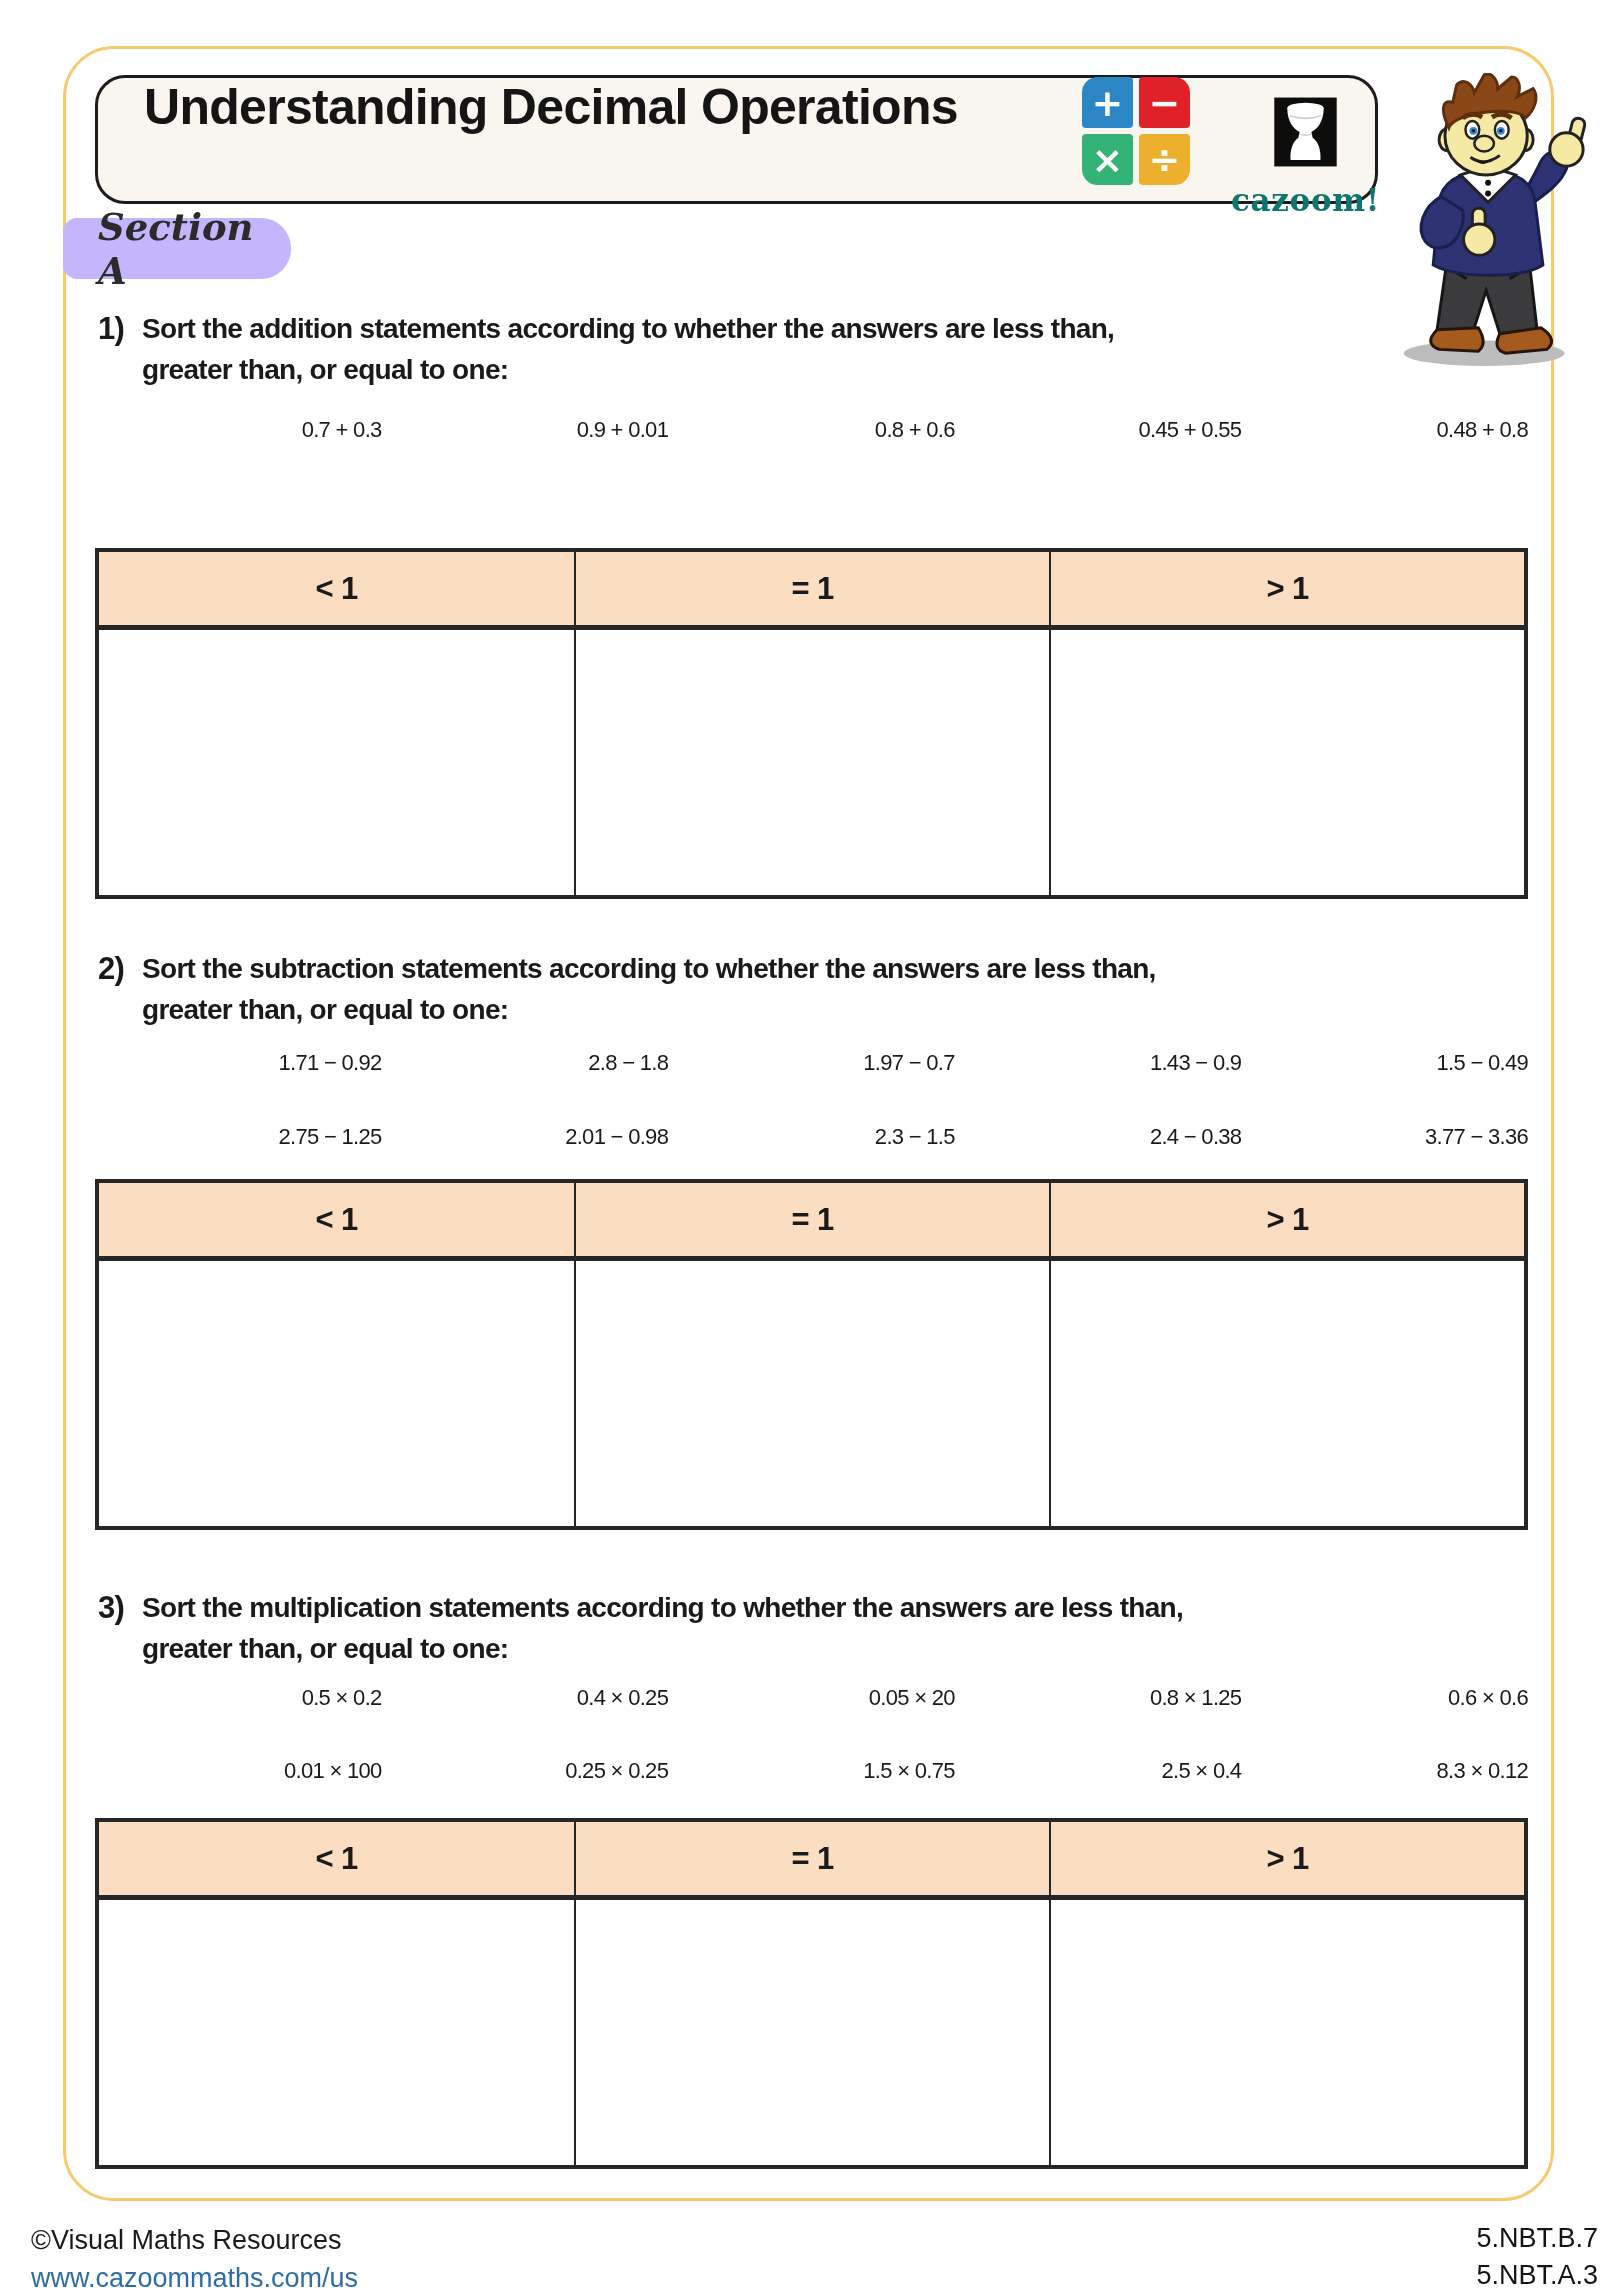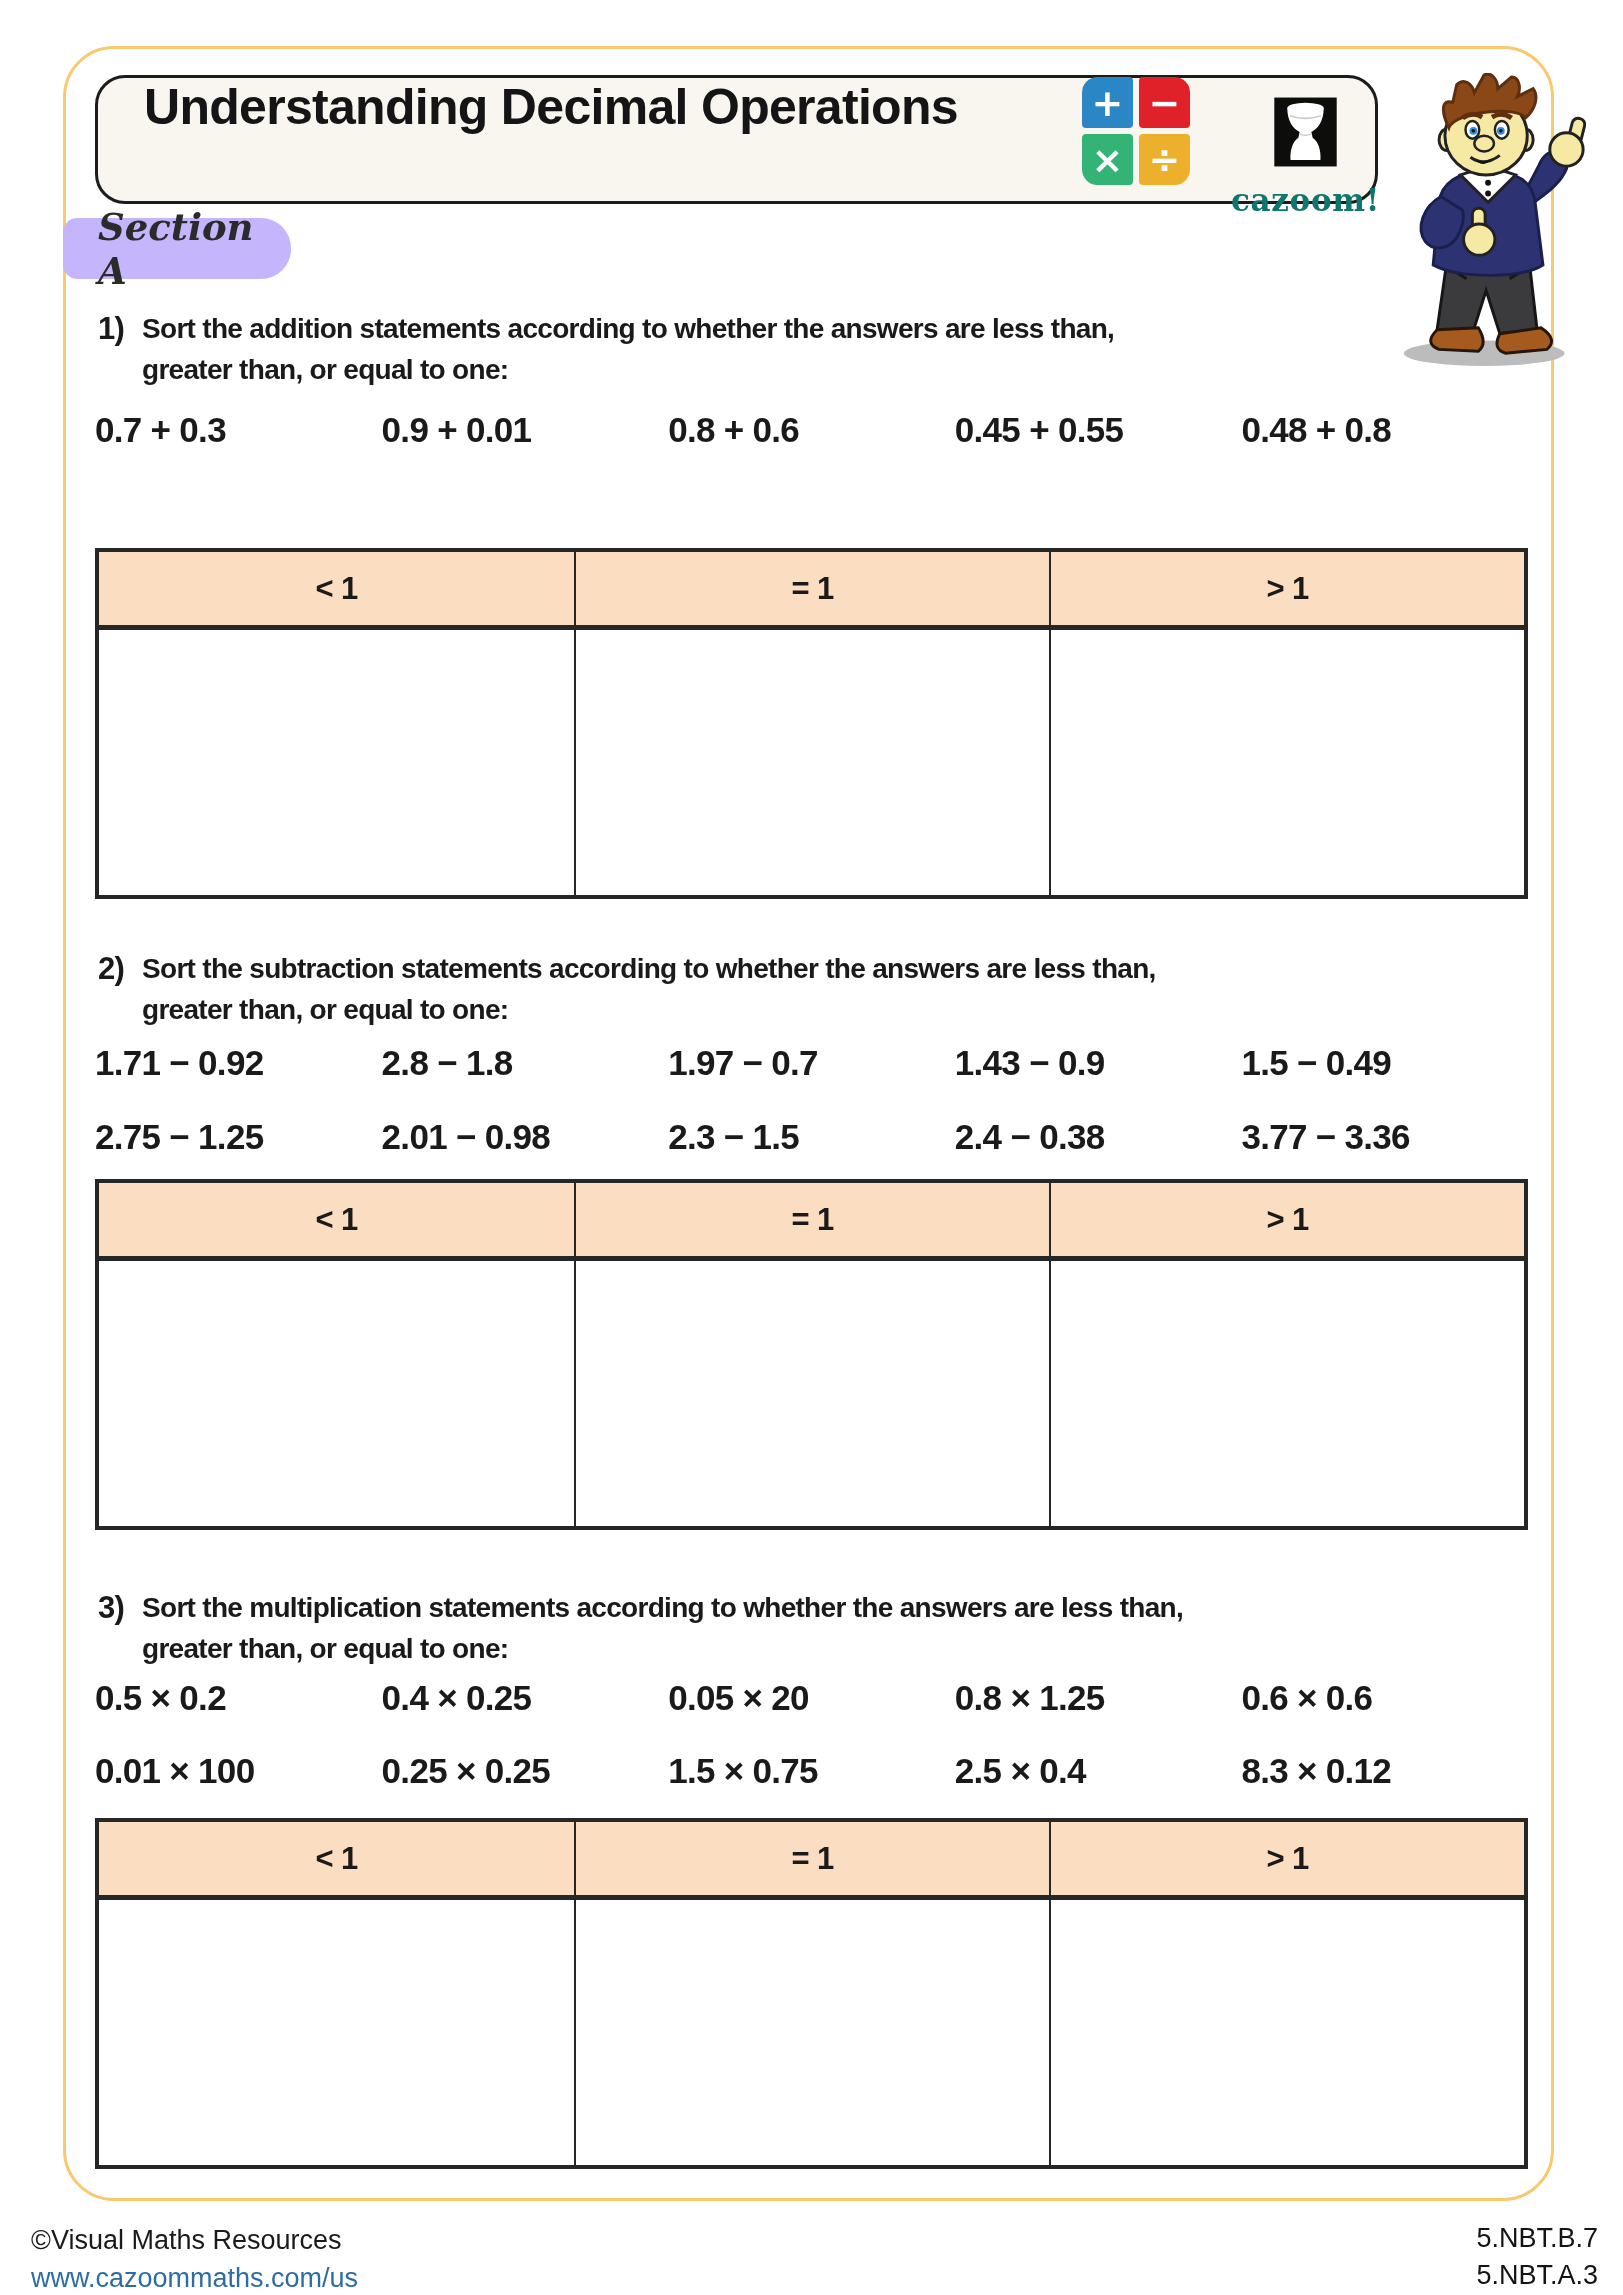--- a/index.html
+++ b/index.html
@@ -54,21 +54,21 @@
   
   .qhead{position:absolute;left:98px;display:flex;}
   .qnum{width:44px;font-size:31px;font-weight:bold;letter-spacing:-0.7px;line-height:41px;}
   .qtext{font-size:28px;font-weight:bold;letter-spacing:-0.7px;line-height:41px;white-space:nowrap;}
   
   .statements{
     position:absolute;left:95px;width:1433px;height:46px;
     display:grid;grid-template-columns:repeat(5,1fr);align-items:center;
   }
   .stmt{
-    text-align:left;font-size:35px;font-weight:bold;letter-spacing:-0.7px;white-space:nowrap;
+    text-align:right;font-size:22px;font-weight:normal;letter-spacing:-0.7px;white-space:nowrap;
   }
   
   .sort-table{
     position:absolute;left:95px;width:1433px;
     border:4.6px solid #262626;background:#ffffff;box-sizing:border-box;
   }
   .thead{
     display:grid;grid-template-columns:1fr 1fr 1fr;height:73px;
     background:#fbddc1;border-bottom:5.2px solid #262626;
   }

